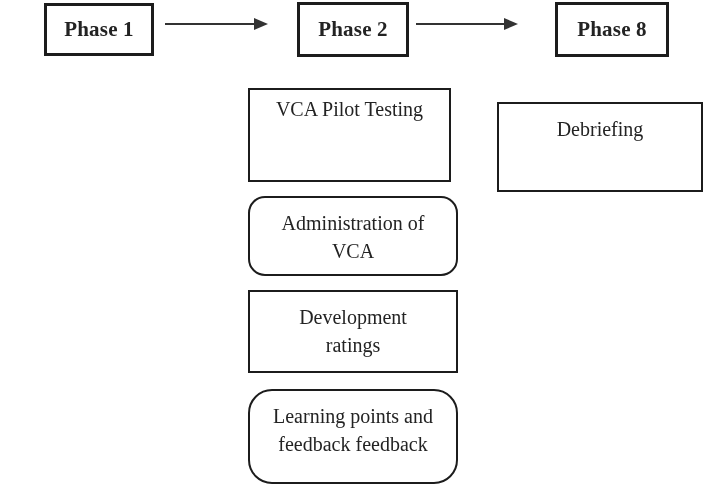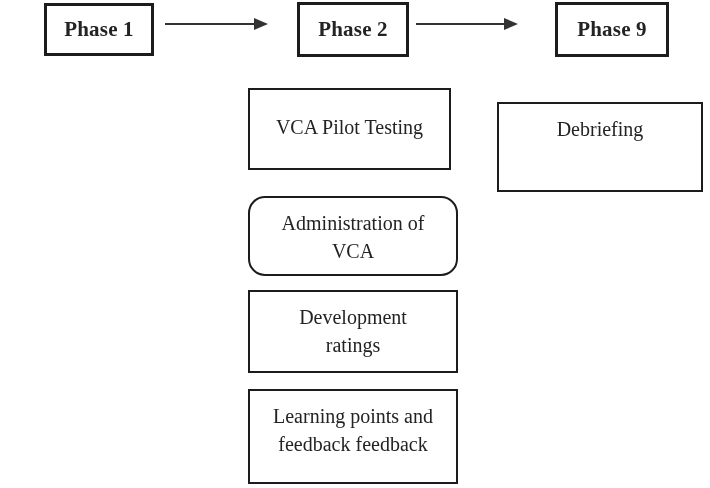--- a/index.html
+++ b/index.html
@@ -55,24 +55,24 @@
     border-top: 6px solid transparent;
     border-bottom: 6px solid transparent;
   }
   
   .p1 { left: 25px;  top: 3px; width: 110px; height: 53px; }
   .p2 { left: 278px; top: 2px; width: 112px; height: 55px; }
   .p3 { left: 536px; top: 2px; width: 114px; height: 55px; }
   .a1 { left: 165px; top: 18px; width: 103px; }
   .a2 { left: 416px; top: 18px; width: 102px; }
   .vignette { left: 2px;   top: 88px;  width: 182px; height: 77px; }
-  .pilot    { left: 248px; top: 88px;  width: 203px; height: 82px; padding-top: 23px; }
+  .pilot    { left: 248px; top: 88px;  width: 203px; height: 94px; padding-top: 5px; }
   .admin    { left: 248px; top: 196px; width: 210px; height: 80px; border-radius: 17px; }
   .crowd    { left: 248px; top: 290px; width: 210px; height: 83px; }
-  .learning { left: 248px; top: 389px; width: 210px; height: 95px; }
+  .learning { left: 248px; top: 389px; width: 210px; height: 95px; border-radius: 24px; }
   .debrief  { left: 497px; top: 102px;  width: 206px; height: 90px; }
 </style>
 </head>
 <body>
 
 <div class="diagram">
 
   <div class="pbox p1">
     <span class="plabel">Phase 1</span>
   </div>
@@ -85,21 +85,21 @@
   <div class="pbox p2">
     <span class="plabel">Phase 2</span>
   </div>
 
   <div class="arrow a2">
     <span class="shaft"></span>
     <span class="head"></span>
   </div>
 
   <div class="pbox p3">
-    <span class="plabel">Phase 9</span>
+    <span class="plabel">Phase 8</span>
   </div>
 
 
   <div class="cbox pilot">
     <span class="line">VCA Pilot Testing</span>
   </div>
 
   <div class="cbox admin">
     <span class="line">Administration of</span>
     <span class="line">VCA</span>

